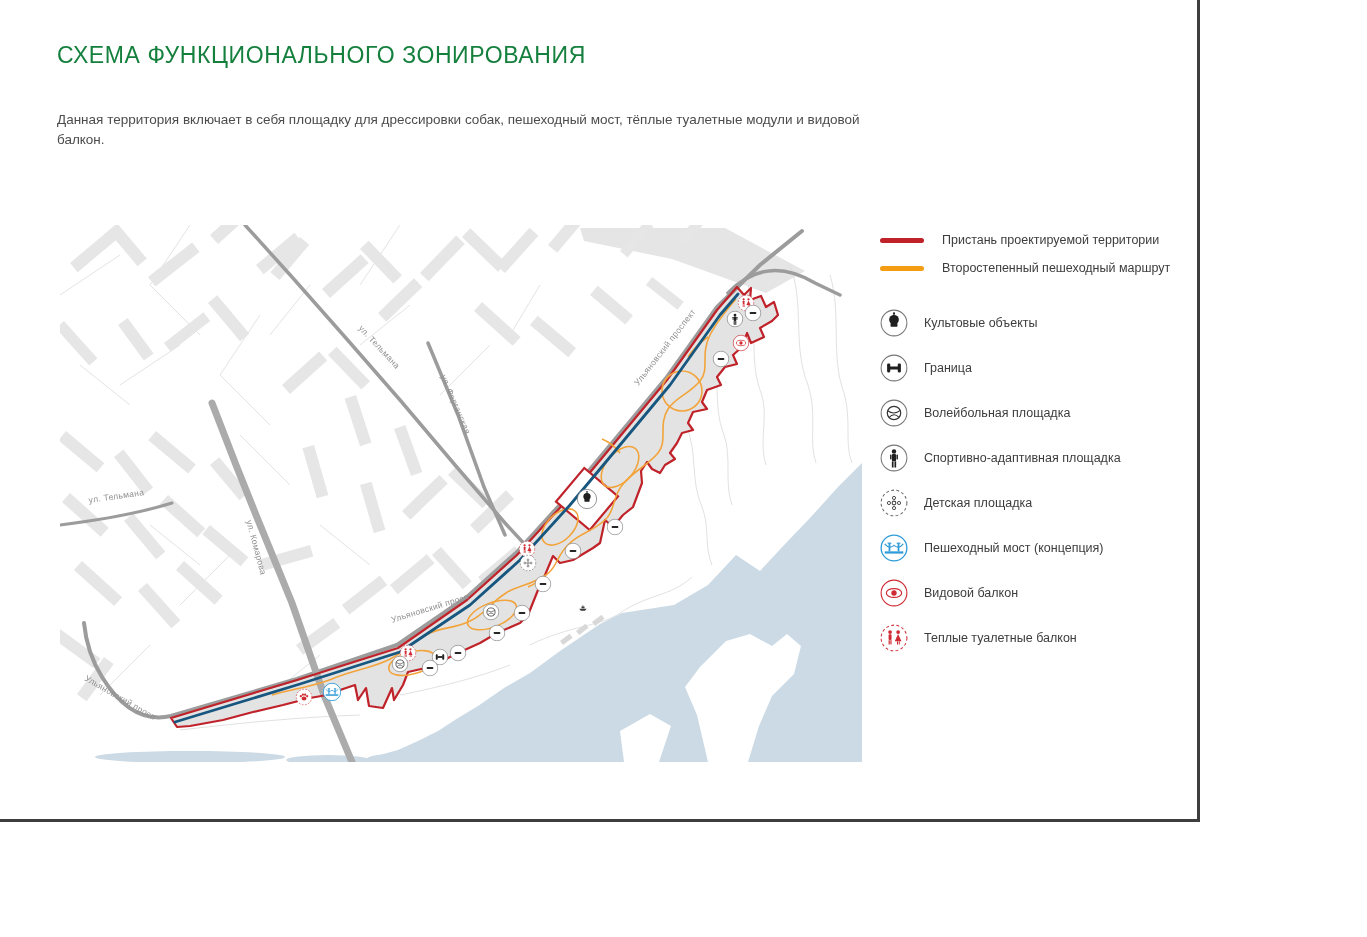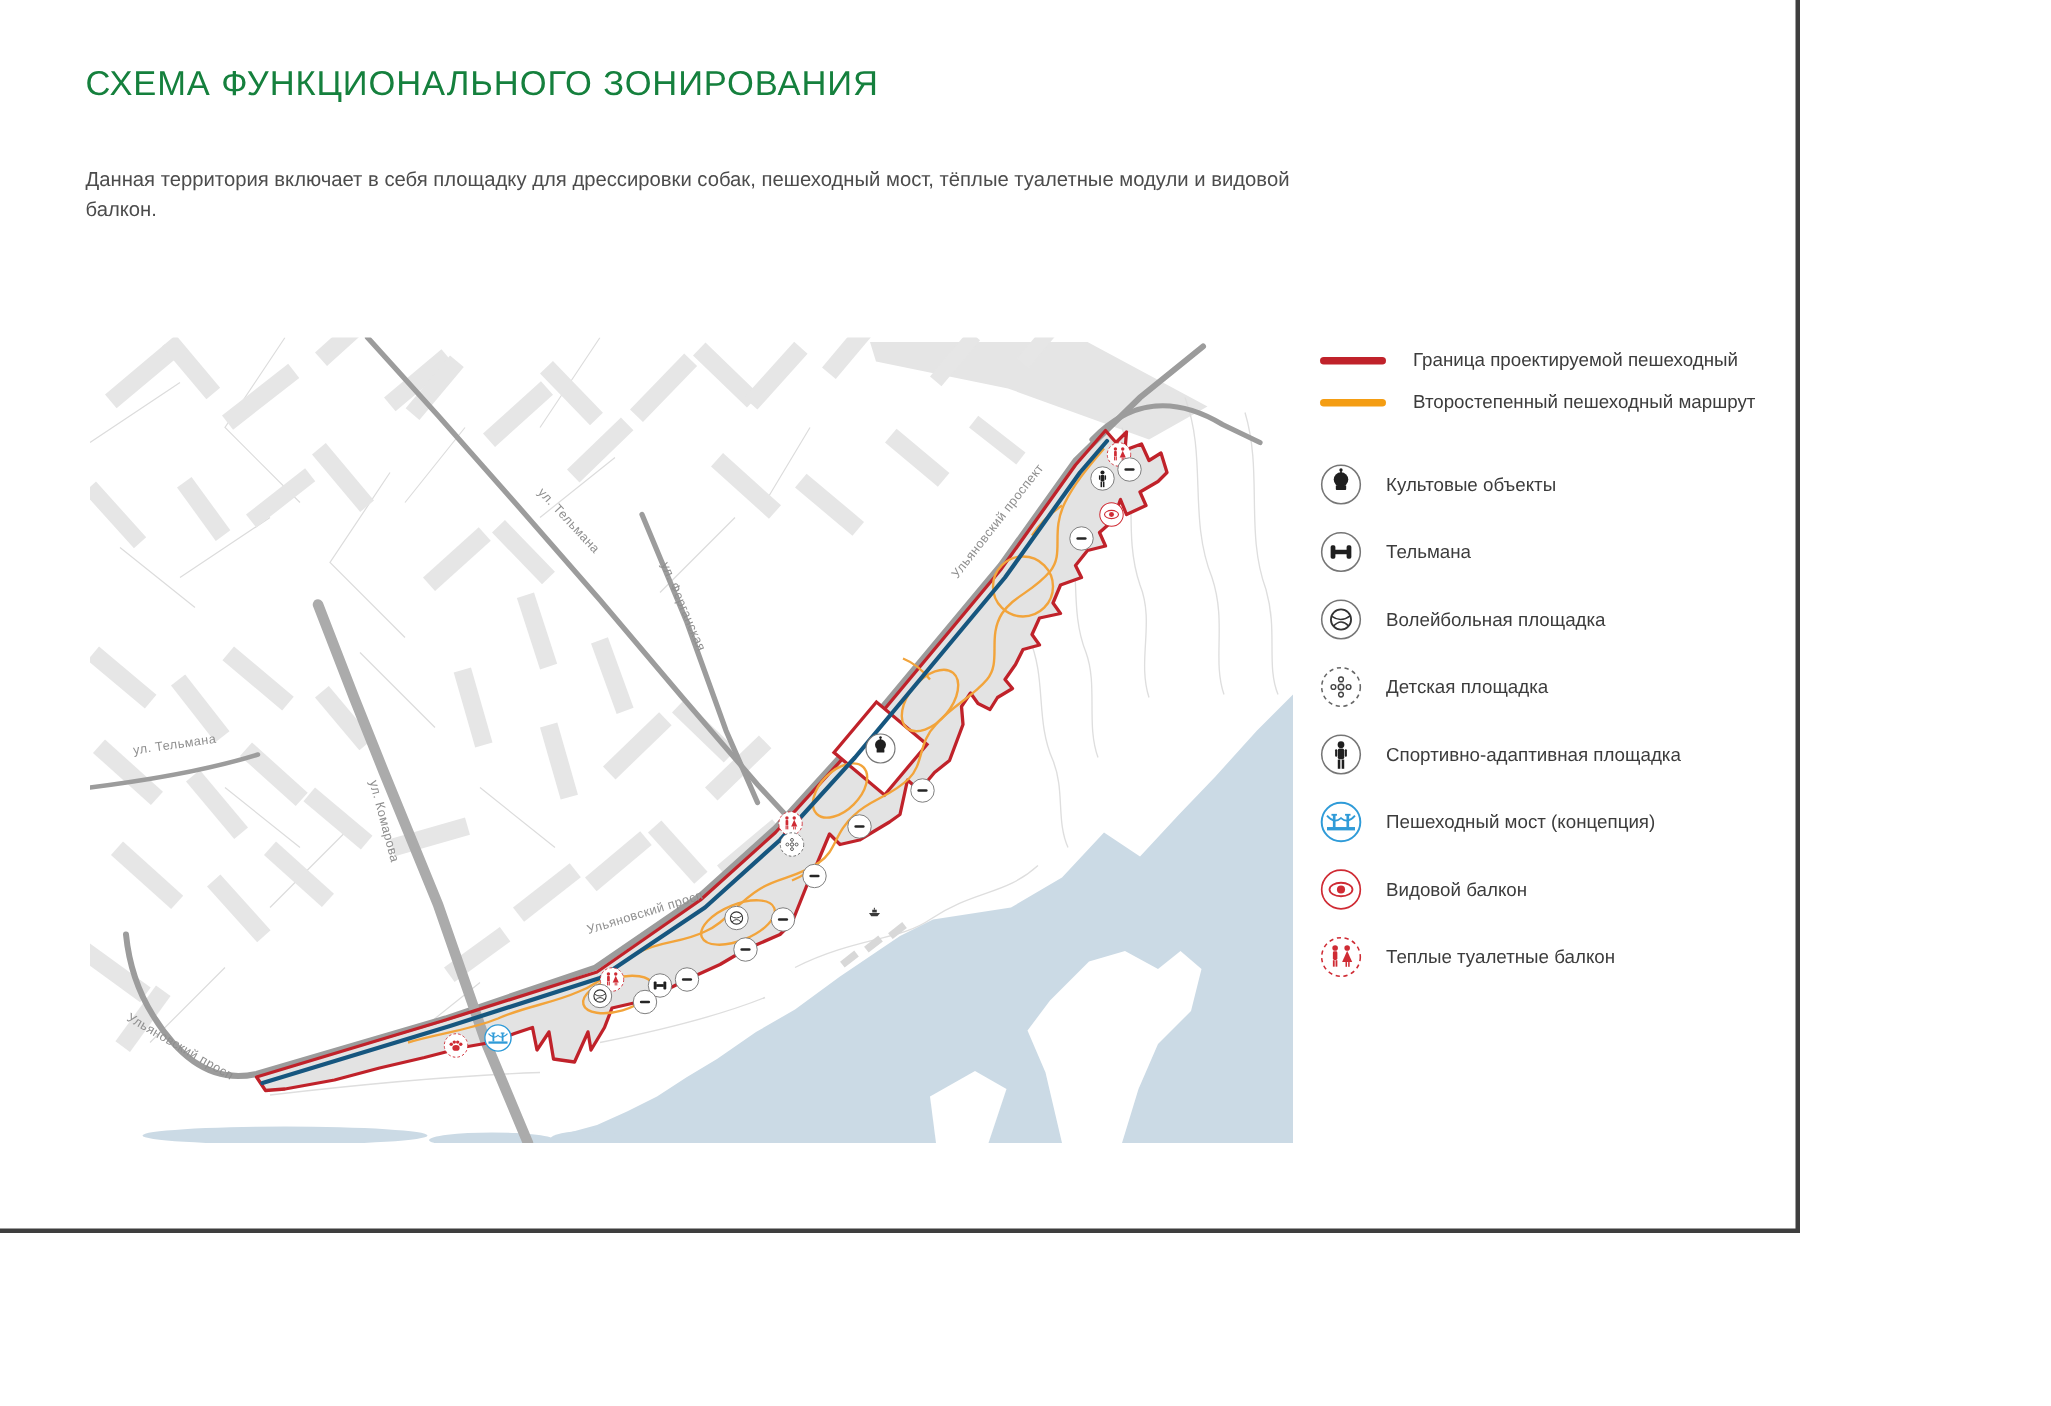--- a/index.html
+++ b/index.html
@@ -319,21 +319,21 @@
             <rect x="17.9" y="9.2" width="3.9" height="1.3" fill="#2f9bd8"></rect>
             <path d="M5 10.5 Q10.1 16.5 15 12.2 Q19.9 16.5 25 10.5" fill="none" stroke="#2f9bd8" stroke-width="1.3"></path>
           </svg></div>
       </div>
   </div>
 
   <div class="legend">
     <div id="legend-lines">
         <div class="lrow">
      <span class="lswatch" style="background:#c0222a"></span>
-     <span class="llabel">Граница проектируемой пешеходный</span>
+     <span class="llabel">Пристань проектируемой территории</span>
    </div>
         <div class="lrow">
      <span class="lswatch" style="background:#f49d13"></span>
      <span class="llabel">Второстепенный пешеходный маршрут</span>
    </div>
       </div>
     <div id="legend-items" class="legend-items">
         <div class="irow">
      <span class="iicon"><svg width="28" height="28" viewBox="0 0 30 30">
               <circle cx="15" cy="15" r="13.8" fill="#fff" stroke="#767676" stroke-width="1.1"></circle>
@@ -344,53 +344,53 @@
             </svg></span>
      <span class="llabel">Культовые объекты</span>
    </div>
         <div class="irow">
      <span class="iicon"><svg width="28" height="28" viewBox="0 0 30 30">
               <circle cx="15" cy="15" r="13.8" fill="#fff" stroke="#767676" stroke-width="1.1"></circle>
               <rect x="7.6" y="10.2" width="3.4" height="9.6" rx="1.2" fill="#1f1f1f"></rect>
               <rect x="19" y="10.2" width="3.4" height="9.6" rx="1.2" fill="#1f1f1f"></rect>
               <rect x="10.6" y="13.4" width="8.8" height="3.2" fill="#1f1f1f"></rect>
             </svg></span>
-     <span class="llabel">Тельмана</span>
+     <span class="llabel">Граница</span>
    </div>
         <div class="irow">
      <span class="iicon"><svg width="28" height="28" viewBox="0 0 30 30">
               <circle cx="15" cy="15" r="13.8" fill="#fff" stroke="#767676" stroke-width="1.1"></circle>
               <circle cx="15" cy="15" r="7.2" fill="none" stroke="#333" stroke-width="1.3"></circle>
               <path d="M8.2 12.6 Q15 17.6 21.8 12.2" fill="none" stroke="#333" stroke-width="1.1"></path>
               <path d="M9.6 19.8 Q15 14 20.4 19.6" fill="none" stroke="#333" stroke-width="1.1"></path>
             </svg></span>
      <span class="llabel">Волейбольная площадка</span>
-   </div>
-        <div class="irow">
-     <span class="iicon"><svg width="28" height="28" viewBox="0 0 30 30">
-              <circle cx="15" cy="15" r="13.8" fill="#fff" stroke="#666666" stroke-width="1.1" stroke-dasharray="3 2.6"></circle>
-              <circle cx="15" cy="15" r="2" fill="none" stroke="#444" stroke-width="1.1"></circle>
-              <circle cx="15" cy="9.6" r="1.7" fill="none" stroke="#444" stroke-width="1"></circle>
-              <circle cx="15" cy="20.4" r="1.7" fill="none" stroke="#444" stroke-width="1"></circle>
-              <circle cx="9.6" cy="15" r="1.7" fill="none" stroke="#444" stroke-width="1"></circle>
-              <circle cx="20.4" cy="15" r="1.7" fill="none" stroke="#444" stroke-width="1"></circle>
-            </svg></span>
-     <span class="llabel">Детская площадка</span>
    </div>
         <div class="irow">
      <span class="iicon"><svg width="28" height="28" viewBox="0 0 30 30">
               <circle cx="15" cy="15" r="13.8" fill="#fff" stroke="#767676" stroke-width="1.1"></circle>
               <circle cx="15" cy="8" r="2.4" fill="#1f1f1f"></circle>
               <rect x="12.7" y="10.8" width="4.6" height="7.6" rx="1.3" fill="#1f1f1f"></rect>
               <rect x="12.7" y="18.6" width="1.8" height="6.6" fill="#1f1f1f"></rect>
               <rect x="15.5" y="18.6" width="1.8" height="6.6" fill="#1f1f1f"></rect>
               <rect x="10.8" y="11.2" width="1.5" height="5.4" rx="0.7" fill="#1f1f1f"></rect>
               <rect x="17.7" y="11.2" width="1.5" height="5.4" rx="0.7" fill="#1f1f1f"></rect>
             </svg></span>
      <span class="llabel">Спортивно-адаптивная площадка</span>
+   </div>
+        <div class="irow">
+     <span class="iicon"><svg width="28" height="28" viewBox="0 0 30 30">
+              <circle cx="15" cy="15" r="13.8" fill="#fff" stroke="#666666" stroke-width="1.1" stroke-dasharray="3 2.6"></circle>
+              <circle cx="15" cy="15" r="2" fill="none" stroke="#444" stroke-width="1.1"></circle>
+              <circle cx="15" cy="9.6" r="1.7" fill="none" stroke="#444" stroke-width="1"></circle>
+              <circle cx="15" cy="20.4" r="1.7" fill="none" stroke="#444" stroke-width="1"></circle>
+              <circle cx="9.6" cy="15" r="1.7" fill="none" stroke="#444" stroke-width="1"></circle>
+              <circle cx="20.4" cy="15" r="1.7" fill="none" stroke="#444" stroke-width="1"></circle>
+            </svg></span>
+     <span class="llabel">Детская площадка</span>
    </div>
         <div class="irow">
      <span class="iicon"><svg width="28" height="28" viewBox="0 0 30 30">
               <circle cx="15" cy="15" r="13.8" fill="#fff" stroke="#2f9bd8" stroke-width="1.4"></circle>
               <rect x="5" y="18.6" width="20" height="2.4" fill="#2f9bd8"></rect>
               <rect x="9.2" y="10" width="1.9" height="8.6" fill="#2f9bd8"></rect>
               <rect x="18.9" y="10" width="1.9" height="8.6" fill="#2f9bd8"></rect>
               <rect x="8.2" y="9.2" width="3.9" height="1.3" fill="#2f9bd8"></rect>
               <rect x="17.9" y="9.2" width="3.9" height="1.3" fill="#2f9bd8"></rect>
               <path d="M5 10.5 Q10.1 16.5 15 12.2 Q19.9 16.5 25 10.5" fill="none" stroke="#2f9bd8" stroke-width="1.3"></path>

